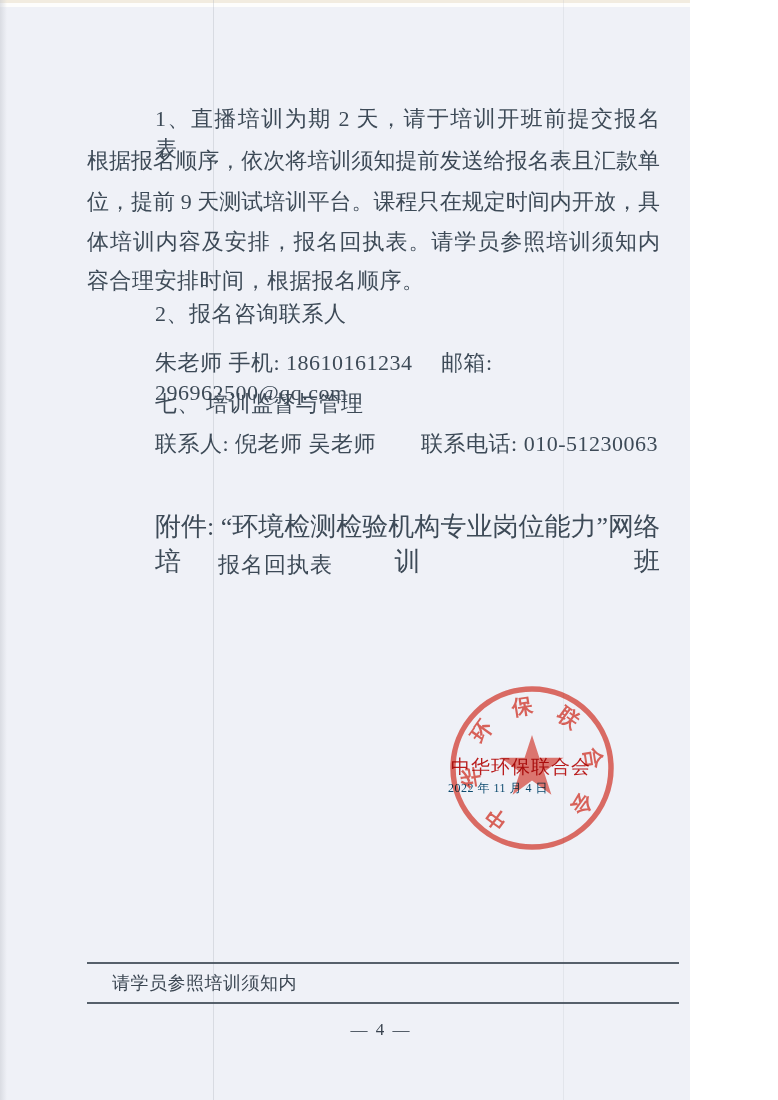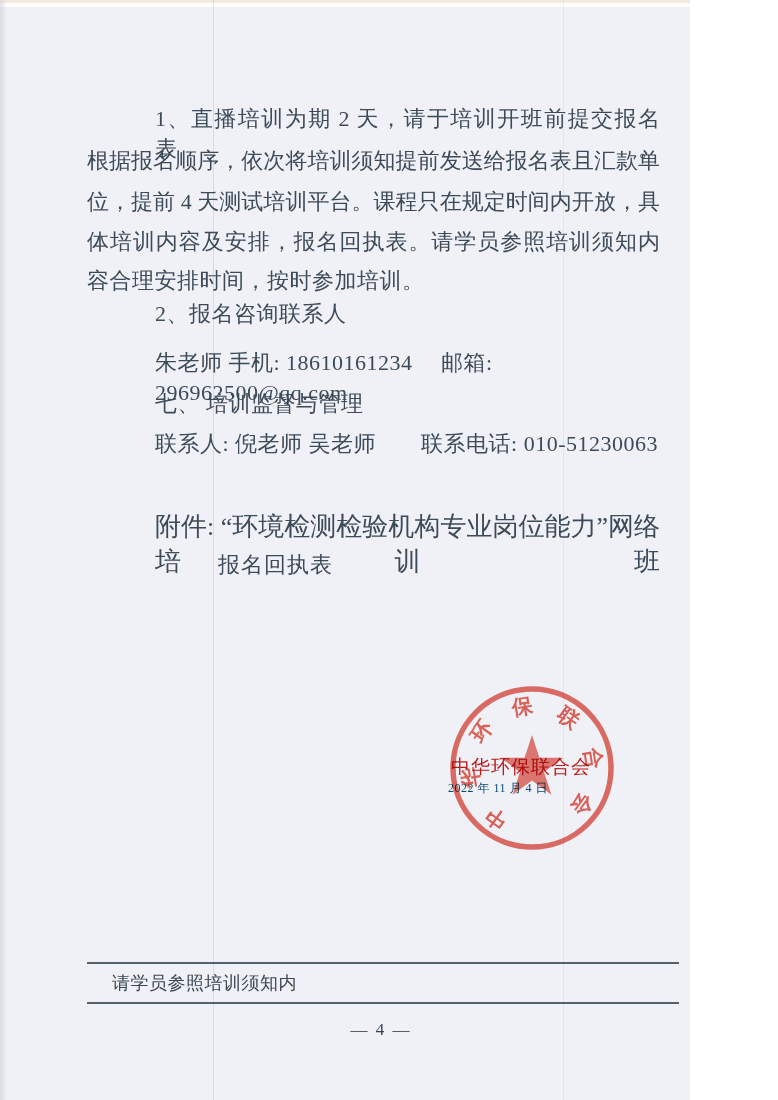--- a/index.html
+++ b/index.html
@@ -58,23 +58,23 @@
 <div class="page">
 
   <div class="top-strip"></div>
   <div class="top-white"></div>
   <div class="left-edge"></div>
   <div class="fold-line-a"></div>
   <div class="fold-line-b"></div>
 
   <div class="line fill indent" style="top:104px">1、直播培训为期 2 天，请于培训开班前提交报名表。</div>
   <div class="line fill" style="top:146px">根据报名顺序，依次将培训须知提前发送给报名表且汇款单</div>
-  <div class="line fill" style="top:187px">位，提前 4 天测试培训平台。课程只在规定时间内开放，具</div>
+  <div class="line fill" style="top:187px">位，提前 9 天测试培训平台。课程只在规定时间内开放，具</div>
   <div class="line fill" style="top:227px">体培训内容及安排，报名回执表。请学员参照培训须知内</div>
-  <div class="line" style="top:266px">容合理安排时间，按时参加培训。</div>
+  <div class="line" style="top:266px">容合理安排时间，根据报名顺序。</div>
   <div class="line indent" style="top:299px">2、报名咨询联系人</div>
   <div class="line indent" style="top:348px">朱老师 手机: 18610161234　 邮箱: 296962500@qq.com</div>
   <div class="line indent" style="top:389px">七、 培训监督与管理</div>
   <div class="line indent" style="top:429px">联系人: 倪老师 吴老师　　联系电话: 010-51230063</div>
 
   <div class="attach-1">附件: “环境检测检验机构专业岗位能力”网络培训班</div>
   <div class="attach-2">报名回执表</div>
 
   <div class="sig-org">中华环保联合会</div>
   <div class="sig-date">2022 年 11 月 4 日</div>

